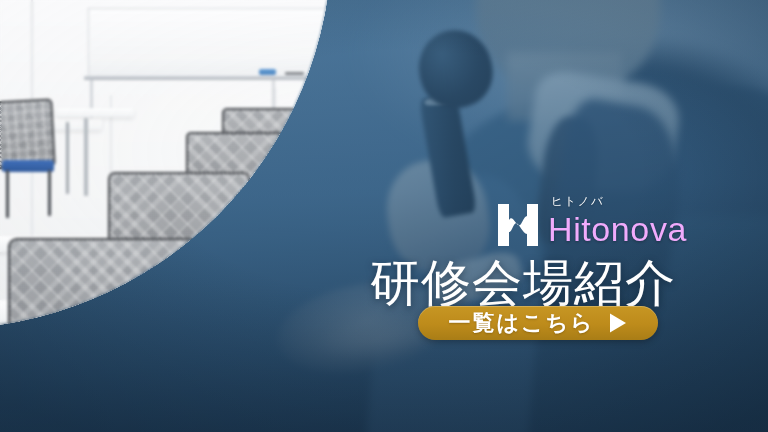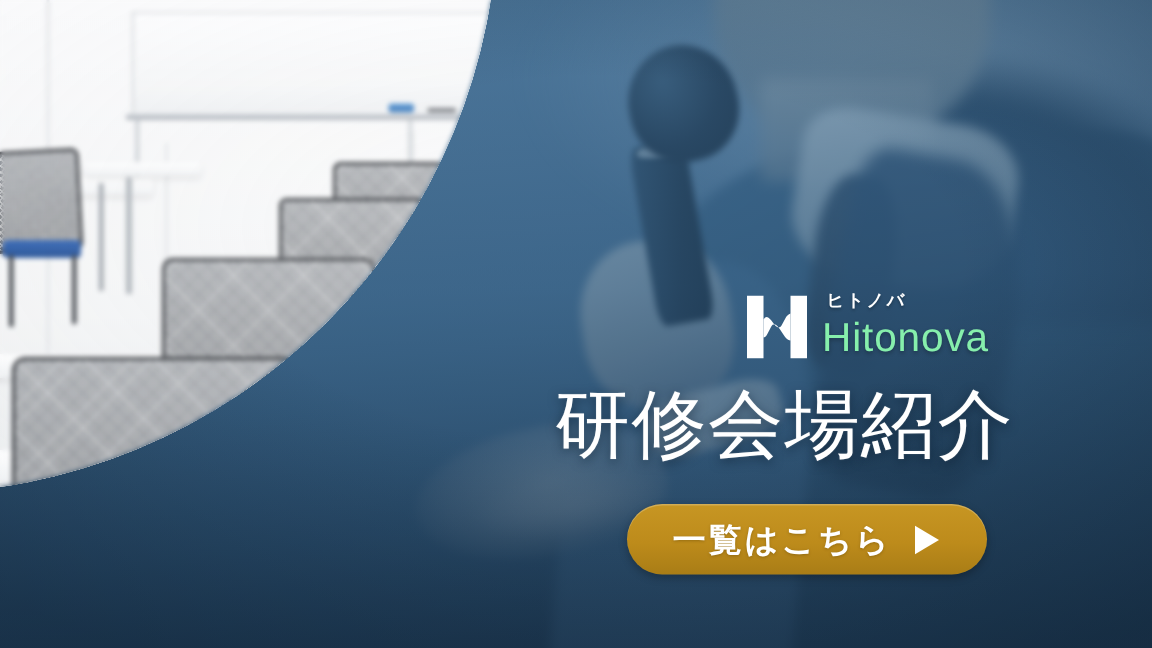--- a/index.html
+++ b/index.html
@@ -244,38 +244,38 @@
     position:absolute; right:0; top:0; width:420px; height:432px;
   }
   .logo-row{
     position:absolute; left:150px; top:196px;
     display:flex; align-items:flex-end; gap:10px;
   }
   .logo-mark{ width:40px; height:42px; display:block; }
   .logo-text{ display:flex; flex-direction:column; line-height:1; }
   .logo-kana{
     color:#ffffff; font-size:11.5px; letter-spacing:1.6px;
-    margin-bottom:4px; margin-left:3px; font-weight:700;
+    margin-bottom:4px; margin-left:3px; font-weight:400;
     text-shadow:0 1px 2px rgba(0,0,0,.28);
   }
   .logo-name{
-    color:#86efac; font-size:27px; letter-spacing:.6px; font-weight:400;
+    color:#f0abfc; font-size:34px; letter-spacing:.6px; font-weight:400;
     text-shadow:0 1px 3px rgba(0,0,0,.30);
   }
   .headline{
     position:absolute; left:0; top:250px; width:350px;
     text-align:center;
     color:#ffffff;
     font-size:50px; font-weight:400;
     letter-spacing:1px;
     text-shadow:0 2px 7px rgba(8,24,40,.55), 0 0 1px rgba(255,255,255,.3);
   }
   .cta{
-    position:absolute; left:70px; top:336px;
-    width:240px; height:47px;
+    position:absolute; left:70px; top:306px;
+    width:240px; height:34px;
     background:linear-gradient(180deg,#c79623 0%,#bd8b1b 55%,#a97d16 100%);
     border:none; border-radius:24px;
     display:flex; align-items:center; justify-content:center; gap:12px;
     cursor:pointer;
     box-shadow:0 2px 6px rgba(0,0,0,.28), inset 0 1px 0 rgba(255,255,255,.22);
   }
   .cta-label{
     color:#ffffff; font-size:22px; font-weight:700; letter-spacing:2px;
     text-shadow:0 1px 2px rgba(80,55,0,.35);
   }

